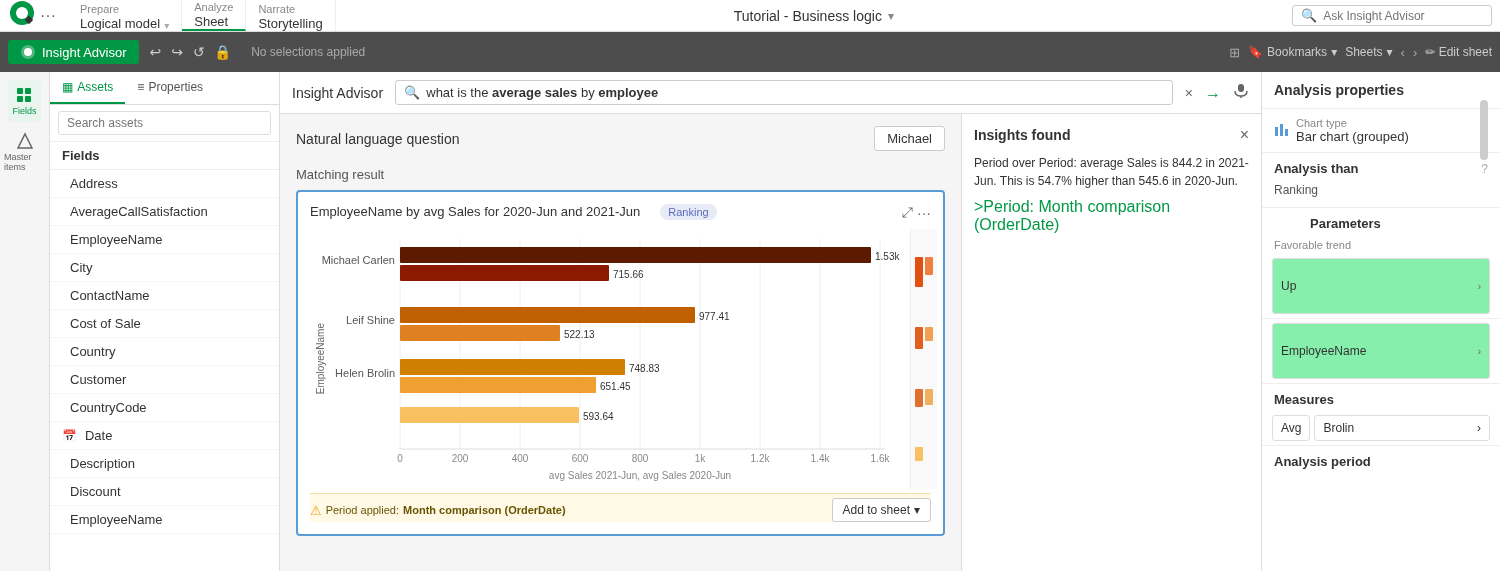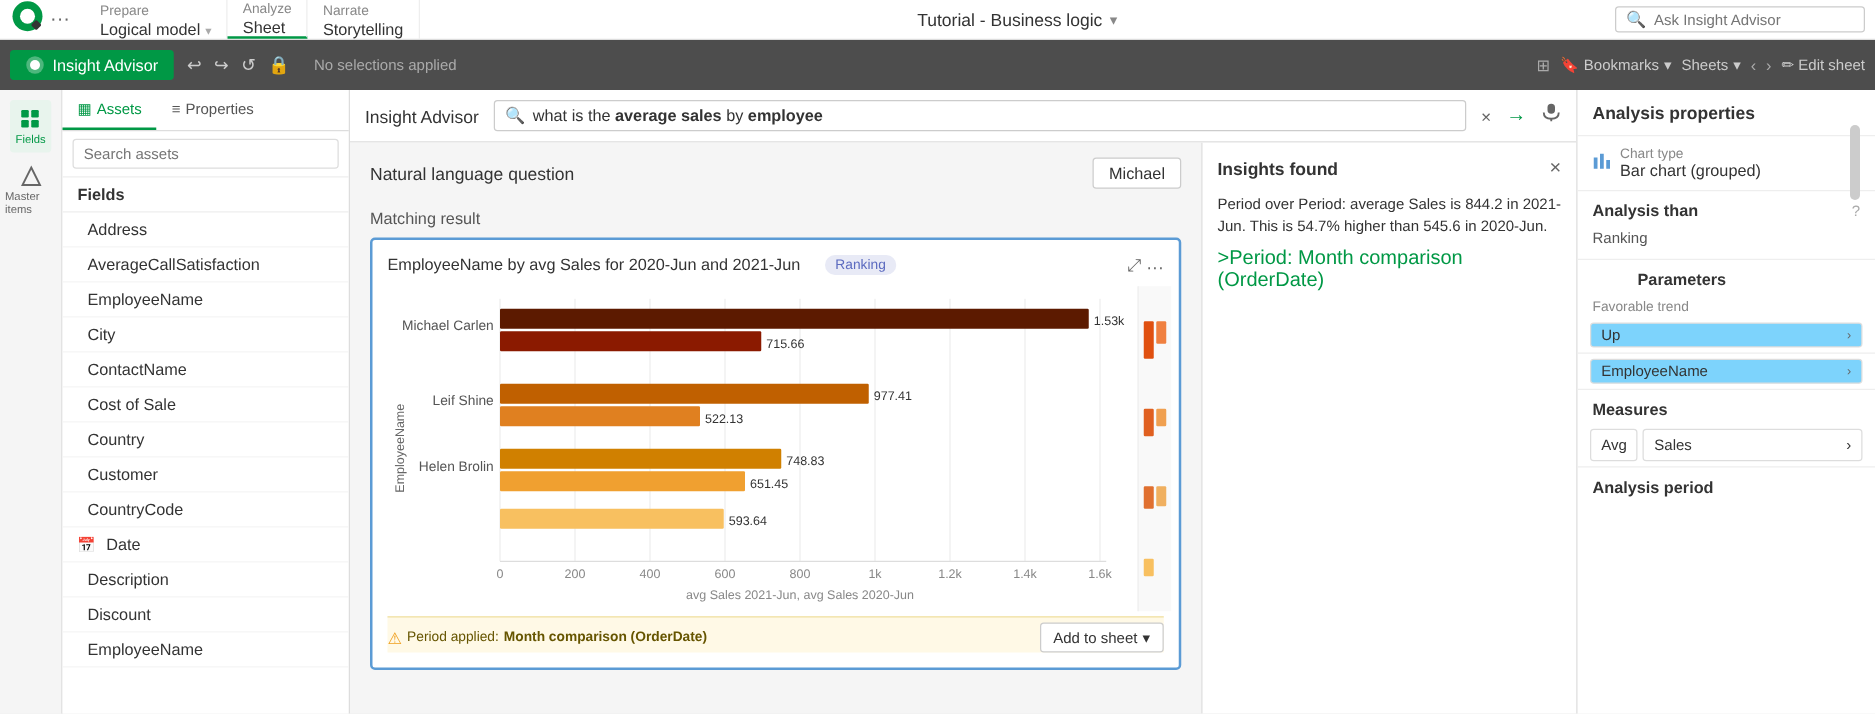--- a/index.html
+++ b/index.html
@@ -99,21 +99,21 @@
     .insights-panel { width: 300px; background: #fff; border-left: 1px solid #ddd; padding: 12px; flex-shrink: 0; position: relative; }
     .insights-header { display: flex; align-items: center; justify-content: space-between; margin-bottom: 10px; }
     .insights-title { font-size: 14px; font-weight: 600; color: #333; }
     .insights-close { cursor: pointer; color: #666; font-size: 16px; }
     .insights-text { font-size: 12px; color: #333; line-height: 1.5; margin-bottom: 8px; }
     .insights-link { font-size: 16px; color: #009845; cursor: pointer; }
 
     
     .right-panel { width: 239px; background: #fff; border-left: 1px solid #ddd; overflow-y: auto; flex-shrink: 0; }
     .right-panel-header { padding: 10px 12px; font-size: 14px; font-weight: 600; color: #333; border-bottom: 1px solid #eee; display: flex; align-items: center; justify-content: space-between; }
-    .dropdown-item { display: flex; align-items: center; justify-content: space-between; border: 1px solid #ddd; border-radius: 3px; margin: 4px 10px; padding: 2px 8px; font-size: 12px; cursor: pointer; background: #7dd3fc; }
+    .dropdown-item { display: flex; align-items: center; justify-content: space-between; border: 1px solid #ddd; border-radius: 3px; margin: 4px 10px; padding: 20px 8px; font-size: 12px; cursor: pointer; background: #86efac; }
     .dropdown-item-text { color: #333; }
     .dropdown-arrow { color: #666; font-size: 10px; }
     .section-divider { border: none; border-top: 1px solid #eee; margin: 4px 0; }
     .help-icon { color: #aaa; font-size: 12px; cursor: pointer; }
 
     .measures-row { display: flex; align-items: center; gap: 4px; margin: 4px 10px; }
     .measures-chip { border: 1px solid #ddd; border-radius: 3px; padding: 5px 8px; font-size: 12px; cursor: pointer; background: #fff; color: #333; }
     .measures-chip-expand { border: 1px solid #ddd; border-radius: 3px; padding: 5px 8px; font-size: 12px; cursor: pointer; background: #fff; flex: 1; display: flex; justify-content: space-between; align-items: center; }
     .scroll-thumb { width: 8px; height: 60px; background: #ccc; border-radius: 4px; position: absolute; top: 10px; }
   </style>
@@ -495,21 +495,21 @@
     </div>
 
     <hr class="section-divider">
 
     <div style="padding:4px 12px;">
       <span style="font-size:13px;font-weight:600;color:#333;">Measures</span>
     </div>
     <div class="measures-row">
       <span class="measures-chip">Avg</span>
       <div class="measures-chip-expand">
-        <span>Sales</span>
+        <span>Brolin</span>
         <span>›</span>
       </div>
     </div>
 
     <hr class="section-divider">
 
     <div style="padding:4px 12px;">
       <span style="font-size:13px;font-weight:600;color:#333;">Analysis period</span>
     </div>
   </div>

